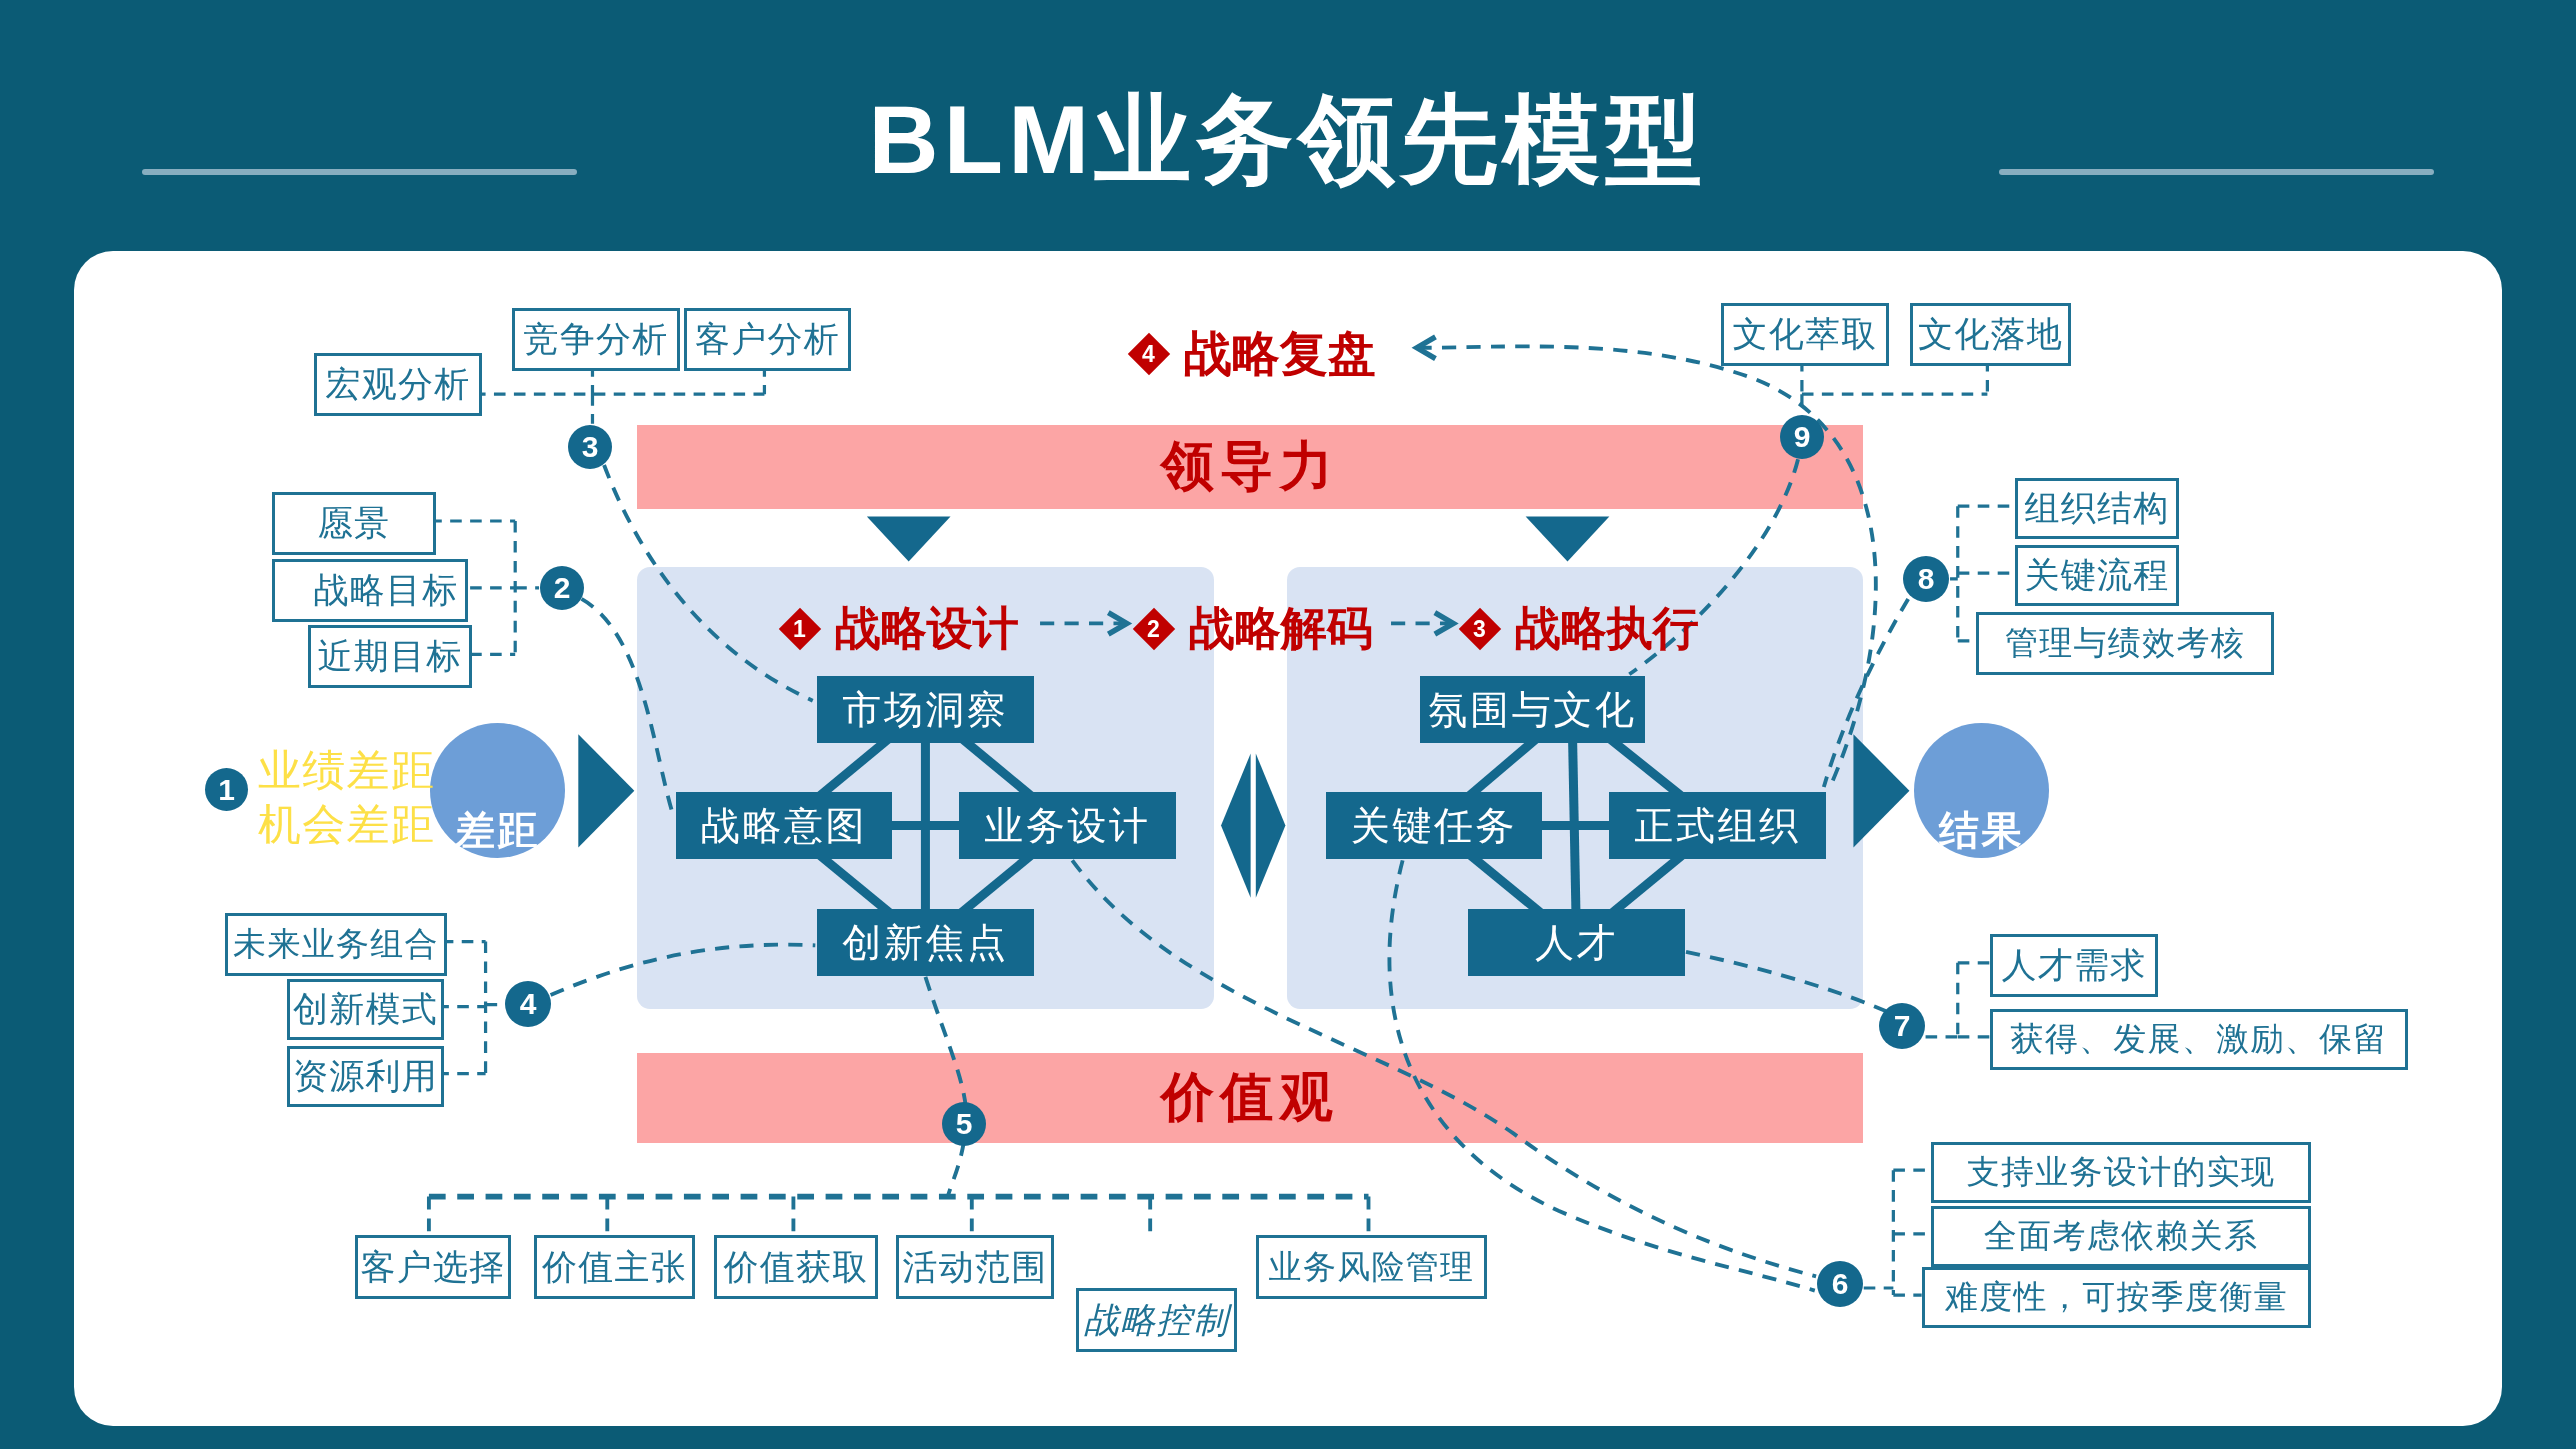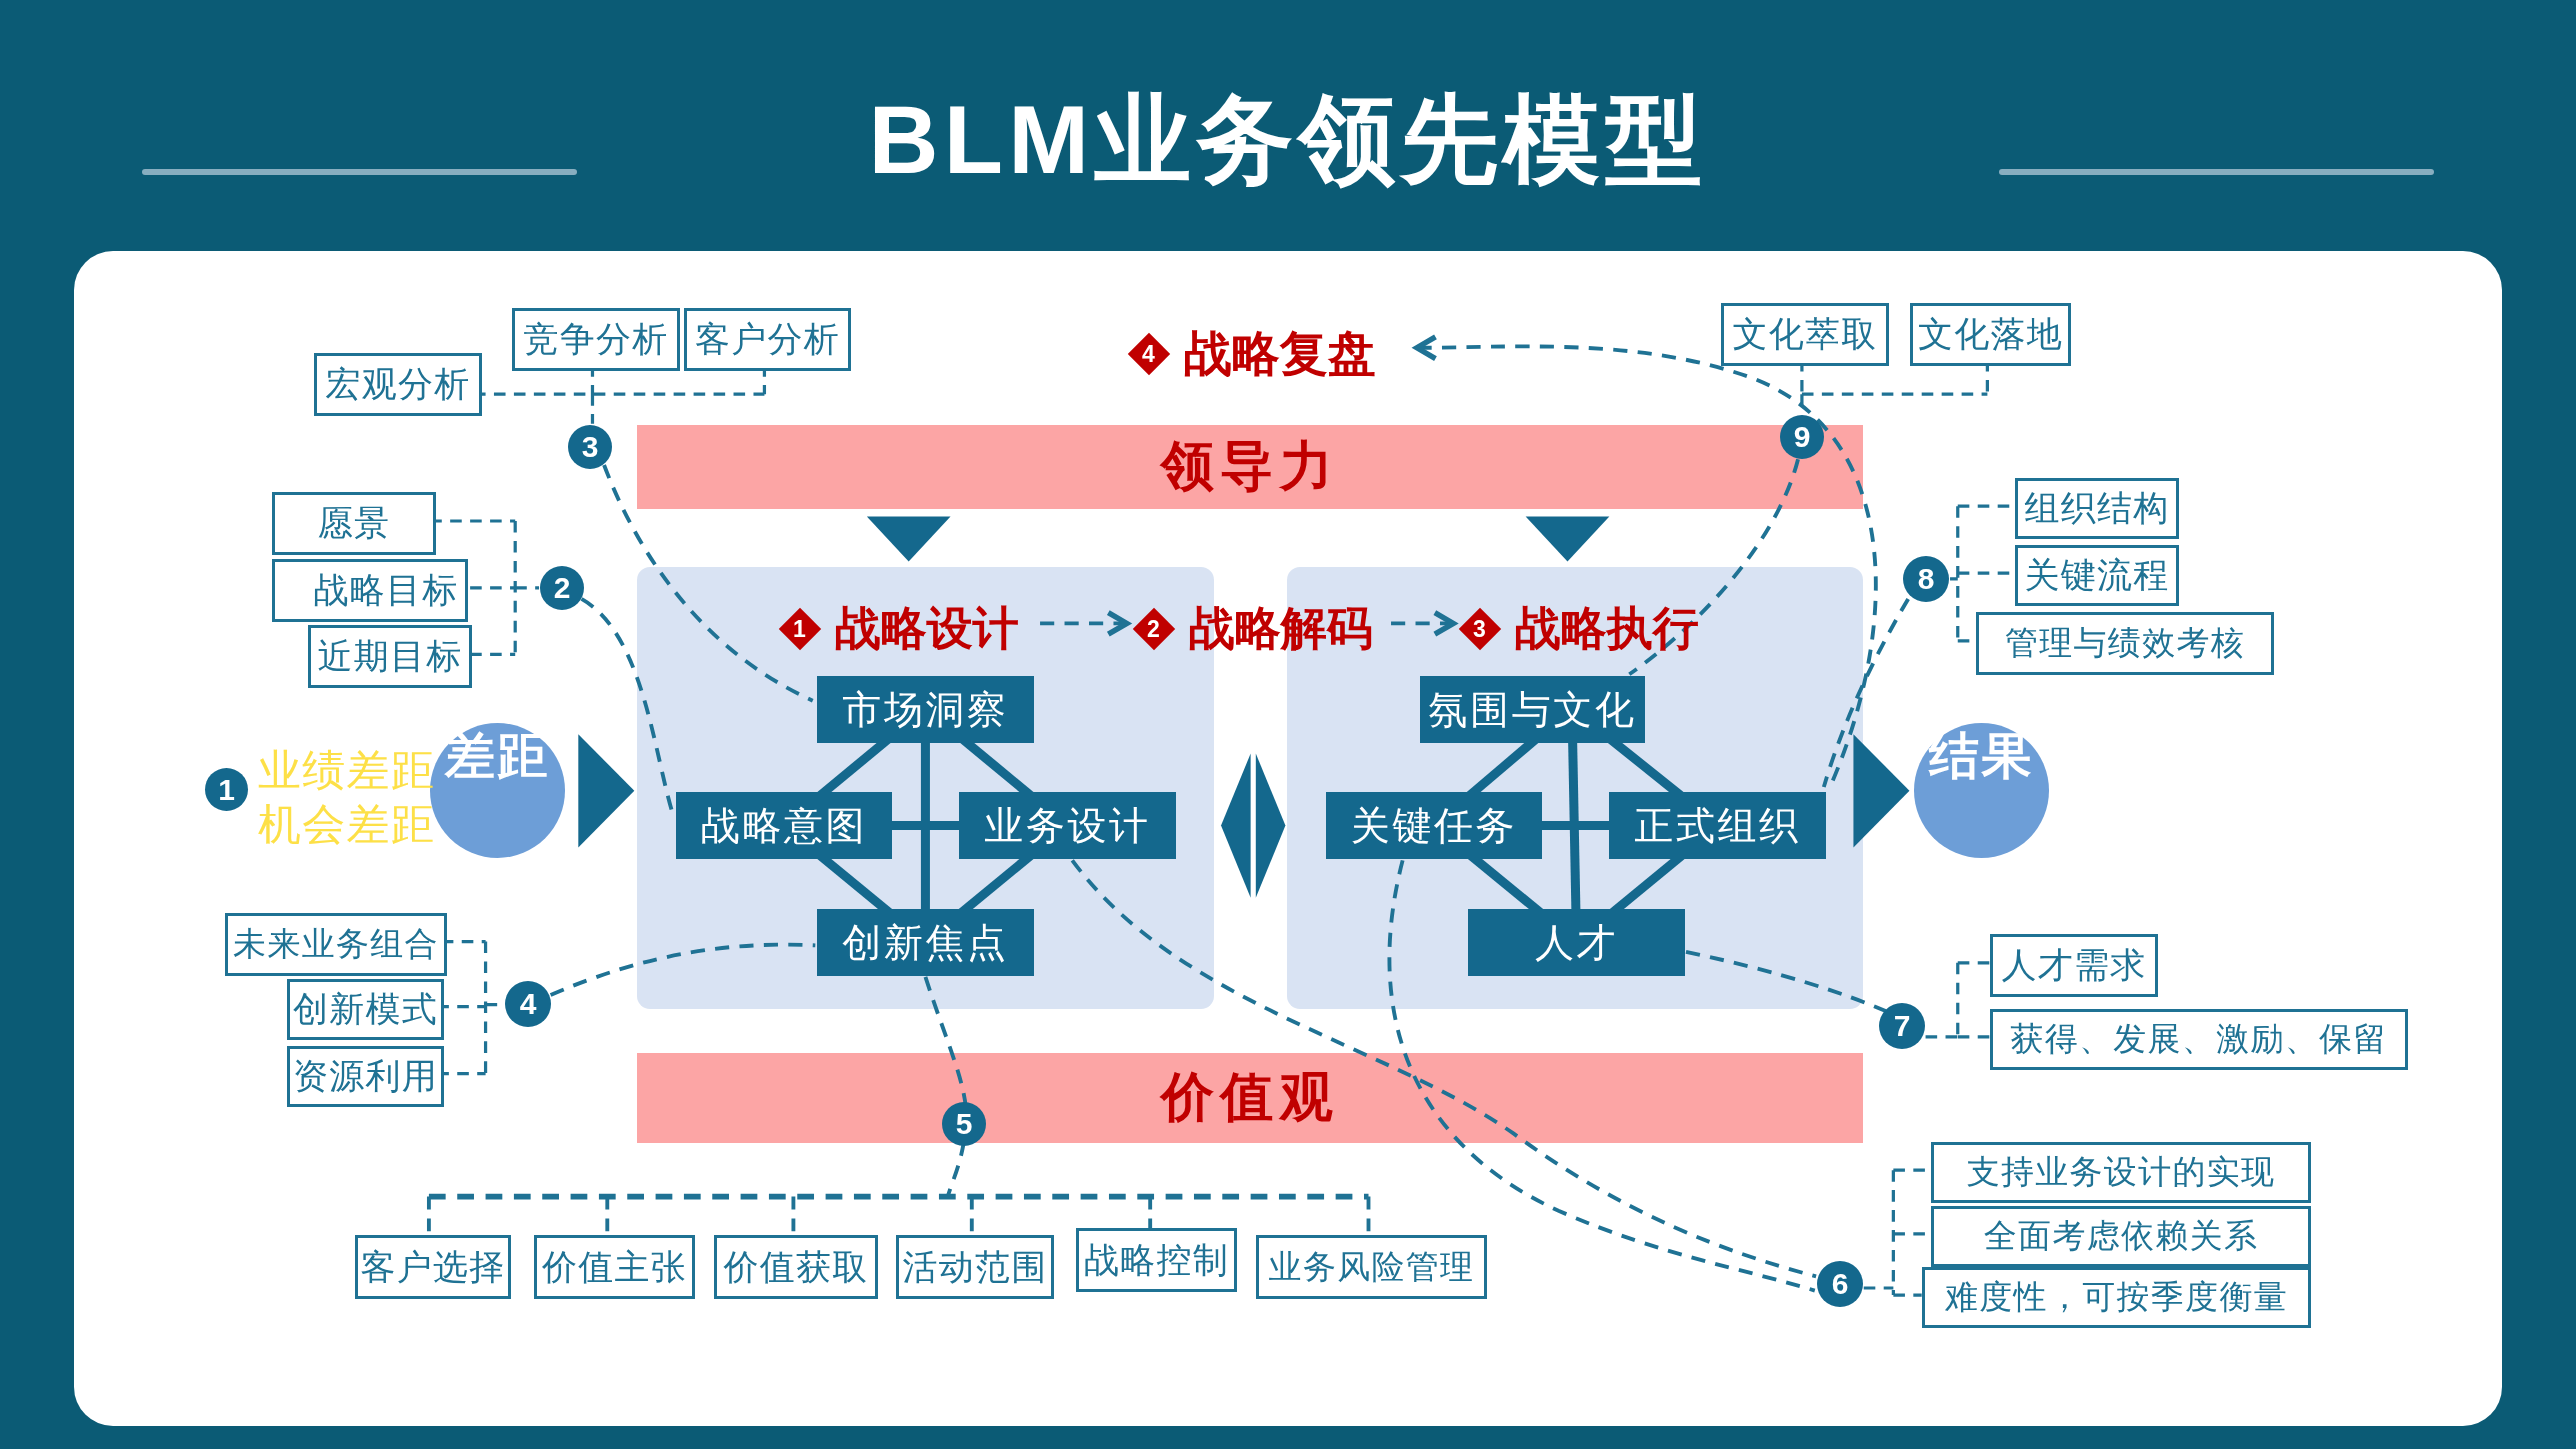--- a/index.html
+++ b/index.html
@@ -35,22 +35,22 @@
     display:flex;align-items:center;justify-content:center;
     font-size:39px;letter-spacing:2.6px;white-space:nowrap;
   }
   .numc{
     position:absolute;background:#14688d;color:#ffffff;border-radius:50%;
     display:flex;align-items:center;justify-content:center;
     font-size:30px;font-weight:bold;
   }
   .bigc{
     position:absolute;background:#6d9ed7;color:#ffffff;border-radius:50%;
-    display:flex;align-items:flex-start;justify-content:center;
-    font-size:50px;font-weight:bold;letter-spacing:2.6px;
+    display:flex;align-items:flex-end;justify-content:center;
+    font-size:40px;font-weight:bold;letter-spacing:2.6px;
   }
   .step{
     position:absolute;display:flex;align-items:center;gap:16.7px;
     color:#c00000;font-weight:bold;font-size:46px;white-space:nowrap;
   }
   .dia{
     position:relative;width:37px;height:37px;flex:0 0 37px;
   }
   .dia .sq{
     position:absolute;left:3.9px;top:3.9px;width:30px;height:30px;
@@ -250,21 +250,21 @@
     </div>
   <div class="wbox" style="left:534px;top:1235px;width:155px;height:58px;">
       <span>价值主张</span>
     </div>
   <div class="wbox" style="left:714px;top:1235px;width:158px;height:58px;">
       <span>价值获取</span>
     </div>
   <div class="wbox" style="left:896px;top:1235px;width:152px;height:58px;">
       <span>活动范围</span>
     </div>
-  <div class="wbox" style="left:1076px;top:1228px;width:155px;height:58px;">
+  <div class="wbox" style="left:1076px;top:1288px;width:155px;height:58px;font-style:italic;">
       <span>战略控制</span>
     </div>
   <div class="wbox sm" style="left:1256px;top:1235px;width:225px;height:58px;">
       <span>业务风险管理</span>
     </div>
 
   <div class="fbox" style="left:817px;top:676px;width:217px;height:67px;">
       <span>市场洞察</span>
     </div>
   <div class="fbox" style="left:676px;top:792px;width:216px;height:67px;">

